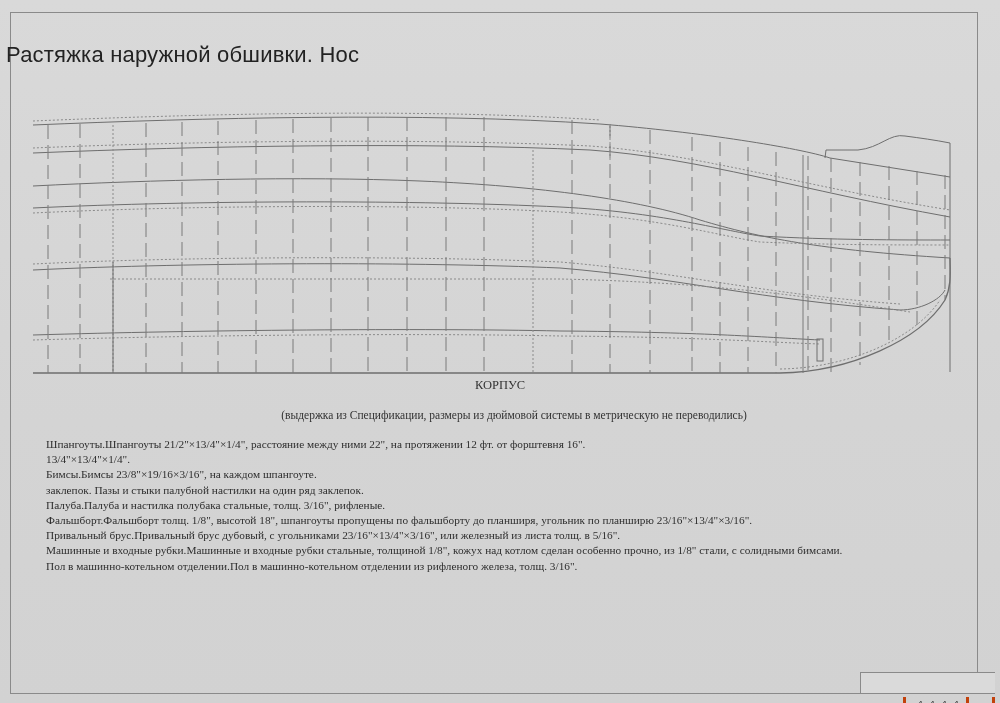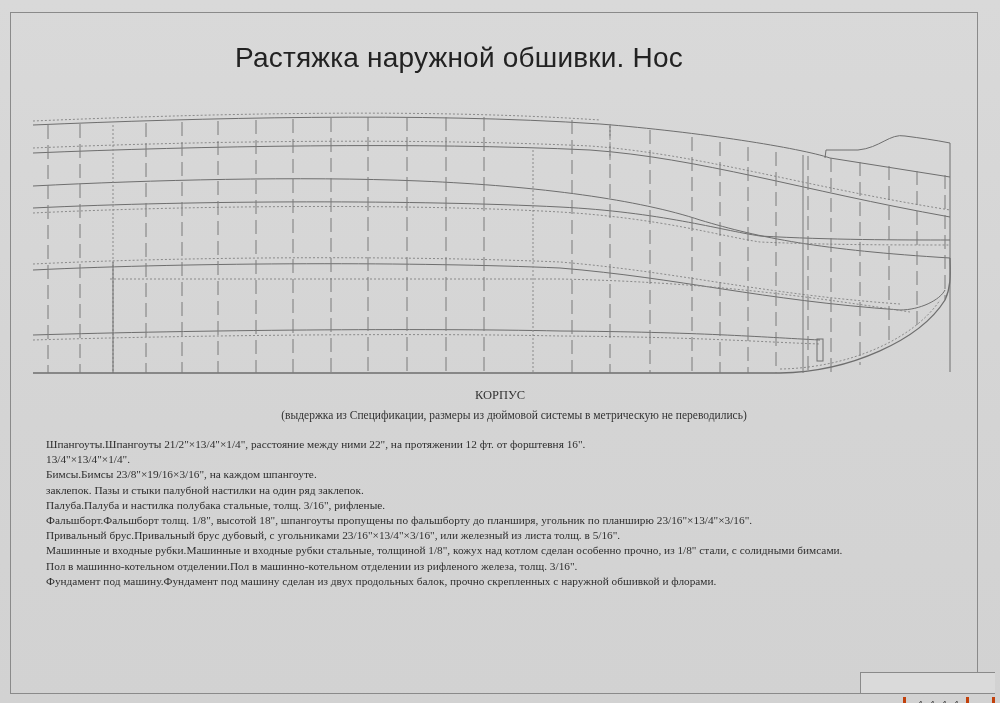--- a/index.html
+++ b/index.html
@@ -13,30 +13,30 @@
   .sheet {
     position: absolute; left: 0; top: 0; width: 1000px; height: 703px;
     background: linear-gradient(180deg, #d9d9d9 0%, #d4d4d4 60%, #d2d2d2 100%);
   }
   .frame {
     position: absolute; left: 10px; top: 12px; width: 968px; height: 682px;
     border: 1px solid #8a8a8a;
     box-sizing: border-box;
   }
   .title {
-    position: absolute; left: 0; top: 42px; width: 918px; text-align: center;
+    position: absolute; left: 0; top: 42px; width: 918px; 
     font-family: "Liberation Sans", sans-serif;
-    font-size: 28px; color: #222; letter-spacing: 0.2px;
+    font-size: 22px; color: #222; letter-spacing: 0.2px; padding-left: 6px;
   }
   .drawing { position: absolute; left: 0; top: 0; }
   .spec-head {
     position: absolute; left: 0; width: 1000px; text-align: center;
     font-size: 12px; color: #333;
   }
-  .spec-head.h1 { top: 388px; font-size: 12.5px; }
+  .spec-head.h1 { top: 378px; font-size: 12.5px; }
   .spec-head.h2 { top: 409px; font-size: 11.5px; left: 14px; }
   .spec-body {
     position: absolute; left: 46px; top: 437px; width: 920px;
     font-size: 11.3px; line-height: 15.2px; color: #2e2e2e;
   }
   .spec-body p { margin: 0; }
   .titleblock {
     position: absolute; left: 860px; top: 672px; height: 22px;
     display: flex; border: 1px solid #8a8a8a; border-right: none; box-sizing: border-box;
     background: #dadada;
@@ -126,21 +126,20 @@
   <div class="spec-body">
     <p>Шпангоуты.Шпангоуты 21/2"×13/4"×1/4", расстояние между ними 22", на протяжении 12 фт. от форштевня 16".</p>
     <p>13/4"×13/4"×1/4".</p>
     <p>Бимсы.Бимсы 23/8"×19/16×3/16", на каждом шпангоуте.</p>
     <p>заклепок. Пазы и стыки палубной настилки на один ряд заклепок.</p>
     <p>Палуба.Палуба и настилка полубака стальные, толщ. 3/16", рифленые.</p>
     <p>Фальшборт.Фальшборт толщ. 1/8", высотой 18", шпангоуты пропущены по фальшборту до планширя, угольник по планширю 23/16"×13/4"×3/16".</p>
     <p>Привальный брус.Привальный брус дубовый, с угольниками 23/16"×13/4"×3/16", или железный из листа толщ. в 5/16".</p>
     <p>Машинные и входные рубки.Машинные и входные рубки стальные, толщиной 1/8", кожух над котлом сделан особенно прочно, из 1/8" стали, с солидными бимсами.</p>
     <p>Пол в машинно-котельном отделении.Пол в машинно-котельном отделении из рифленого железа, толщ. 3/16".</p>
-    <p>Фундамент под машину.Фундамент под машину сделан из двух продольных балок, прочно скрепленных с наружной обшивкой и флорами.</p>
   </div>
 
   <div class="titleblock">
     <div class="tb-cell tb-scale">1:35</div>
     <div class="tb-cell tb-sig">
       <svg width="54" height="16" viewBox="0 0 54 16">
         <path d="M2 14 L12 2 L14 14 L24 2 L26 14 L36 2 L38 14 L48 2 L50 14" fill="none" stroke="#555" stroke-width="1"></path>
       </svg>
     </div>
     <div class="tb-cell tb-mark">ANVi</div>

